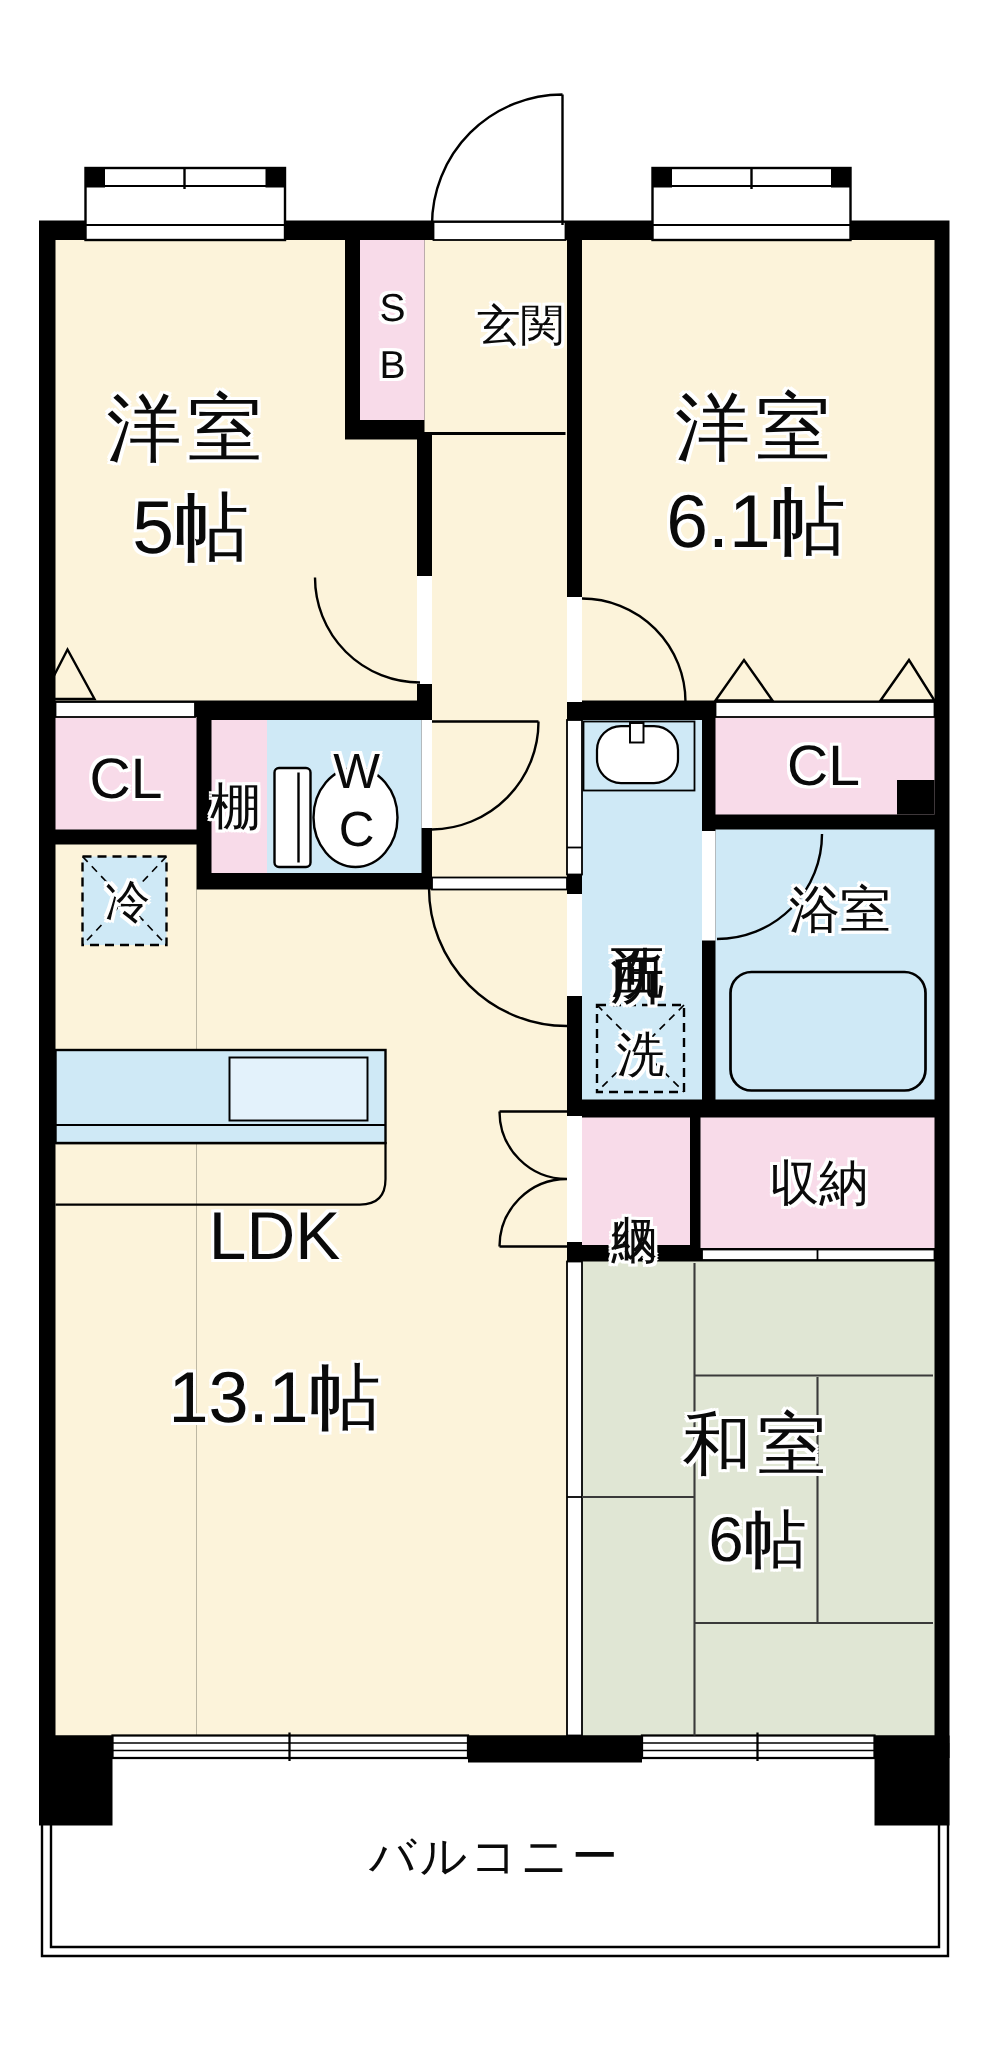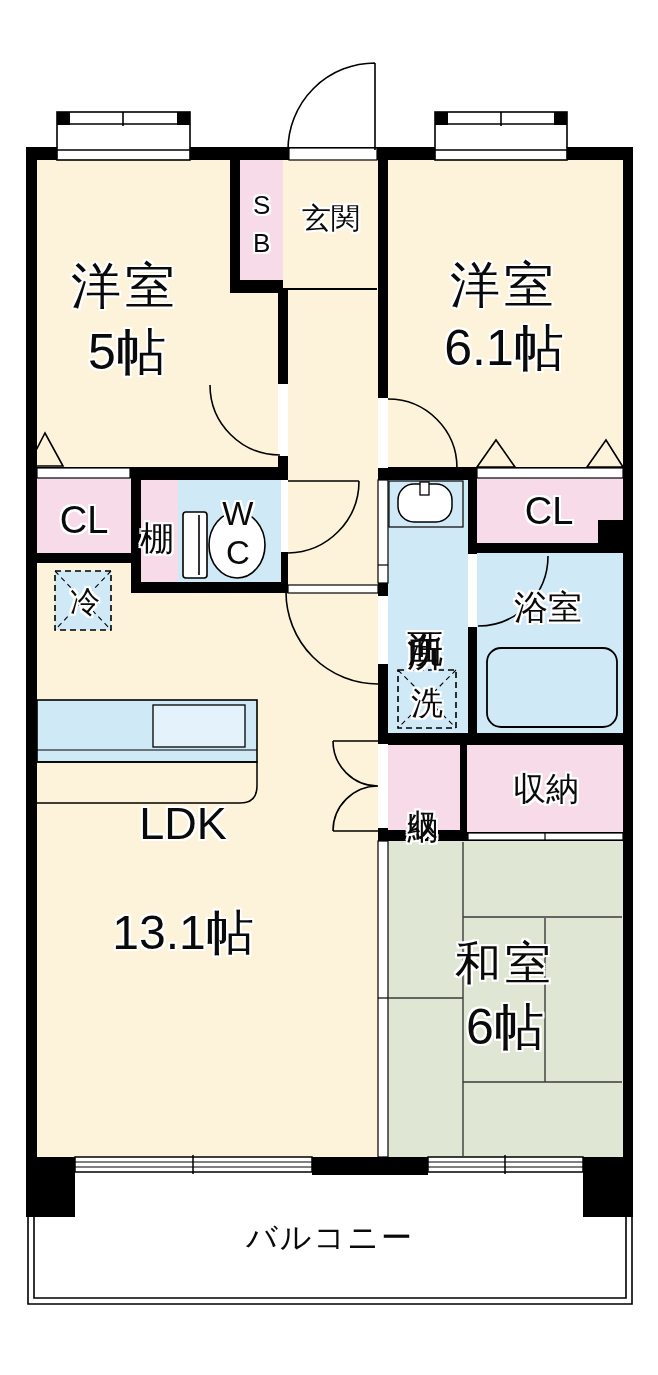--- a/index.html
+++ b/index.html
@@ -173,36 +173,36 @@
     <rect x="487" y="648" width="130" height="79" rx="14" fill="none" stroke="#000" stroke-width="1.8"></rect>
   </svg>
 
   <div class="lbl big" style="left:125px;top:286px;font-size:50px;">洋室</div>
   <div class="lbl" style="left:127px;top:352px;font-size:50px;">5帖</div>
 
   <div class="lbl big" style="left:504px;top:285px;font-size:50px;">洋室</div>
   <div class="lbl" style="left:504px;top:348px;font-size:50px;">6.1帖</div>
 
   <div class="lbl vtext" style="left:261px;top:228px;font-size:26px;letter-spacing:8px;">SB</div>
-  <div class="lbl" style="left:331px;top:218px;font-size:29px;">玄関</div>
+  <div class="lbl" style="left:347px;top:218px;font-size:29px;">玄関</div>
 
   <div class="lbl" style="left:84px;top:521px;font-size:38px;">CL</div>
   <div class="lbl" style="left:157px;top:539px;font-size:34px;">棚</div>
   <div class="lbl vtext" style="left:237px;top:534px;font-size:33px;letter-spacing:2px;">WC</div>
   <div class="lbl" style="left:549px;top:512px;font-size:38px;">CL</div>
 
   <div class="lbl vtext" style="left:425px;top:605px;font-size:36px;letter-spacing:2px;">洗面所</div>
-  <div class="lbl" style="left:548px;top:608px;font-size:34px;">浴室</div>
+  <div class="lbl" style="left:560px;top:608px;font-size:34px;">浴室</div>
 
   <div class="lbl" style="left:85px;top:602px;font-size:30px;">冷</div>
   <div class="lbl" style="left:427px;top:704px;font-size:32px;">洗</div>
 
   <div class="lbl vtext" style="left:422px;top:789px;font-size:31px;letter-spacing:4px;">収納</div>
   <div class="lbl" style="left:546px;top:789px;font-size:33px;">収納</div>
 
   <div class="lbl" style="left:183px;top:824px;font-size:45px;">LDK</div>
   <div class="lbl" style="left:183px;top:933px;font-size:48px;">13.1帖</div>
 
   <div class="lbl big" style="left:505px;top:963px;font-size:46px;">和室</div>
-  <div class="lbl" style="left:505px;top:1027px;font-size:50px;">6帖</div>
+  <div class="lbl" style="left:505px;top:1027px;font-size:42px;">6帖</div>
 
   <div class="lbl" style="left:330px;top:1238px;font-size:31px;letter-spacing:2px;">バルコニー</div>
 </div>
 
 </body></html>

